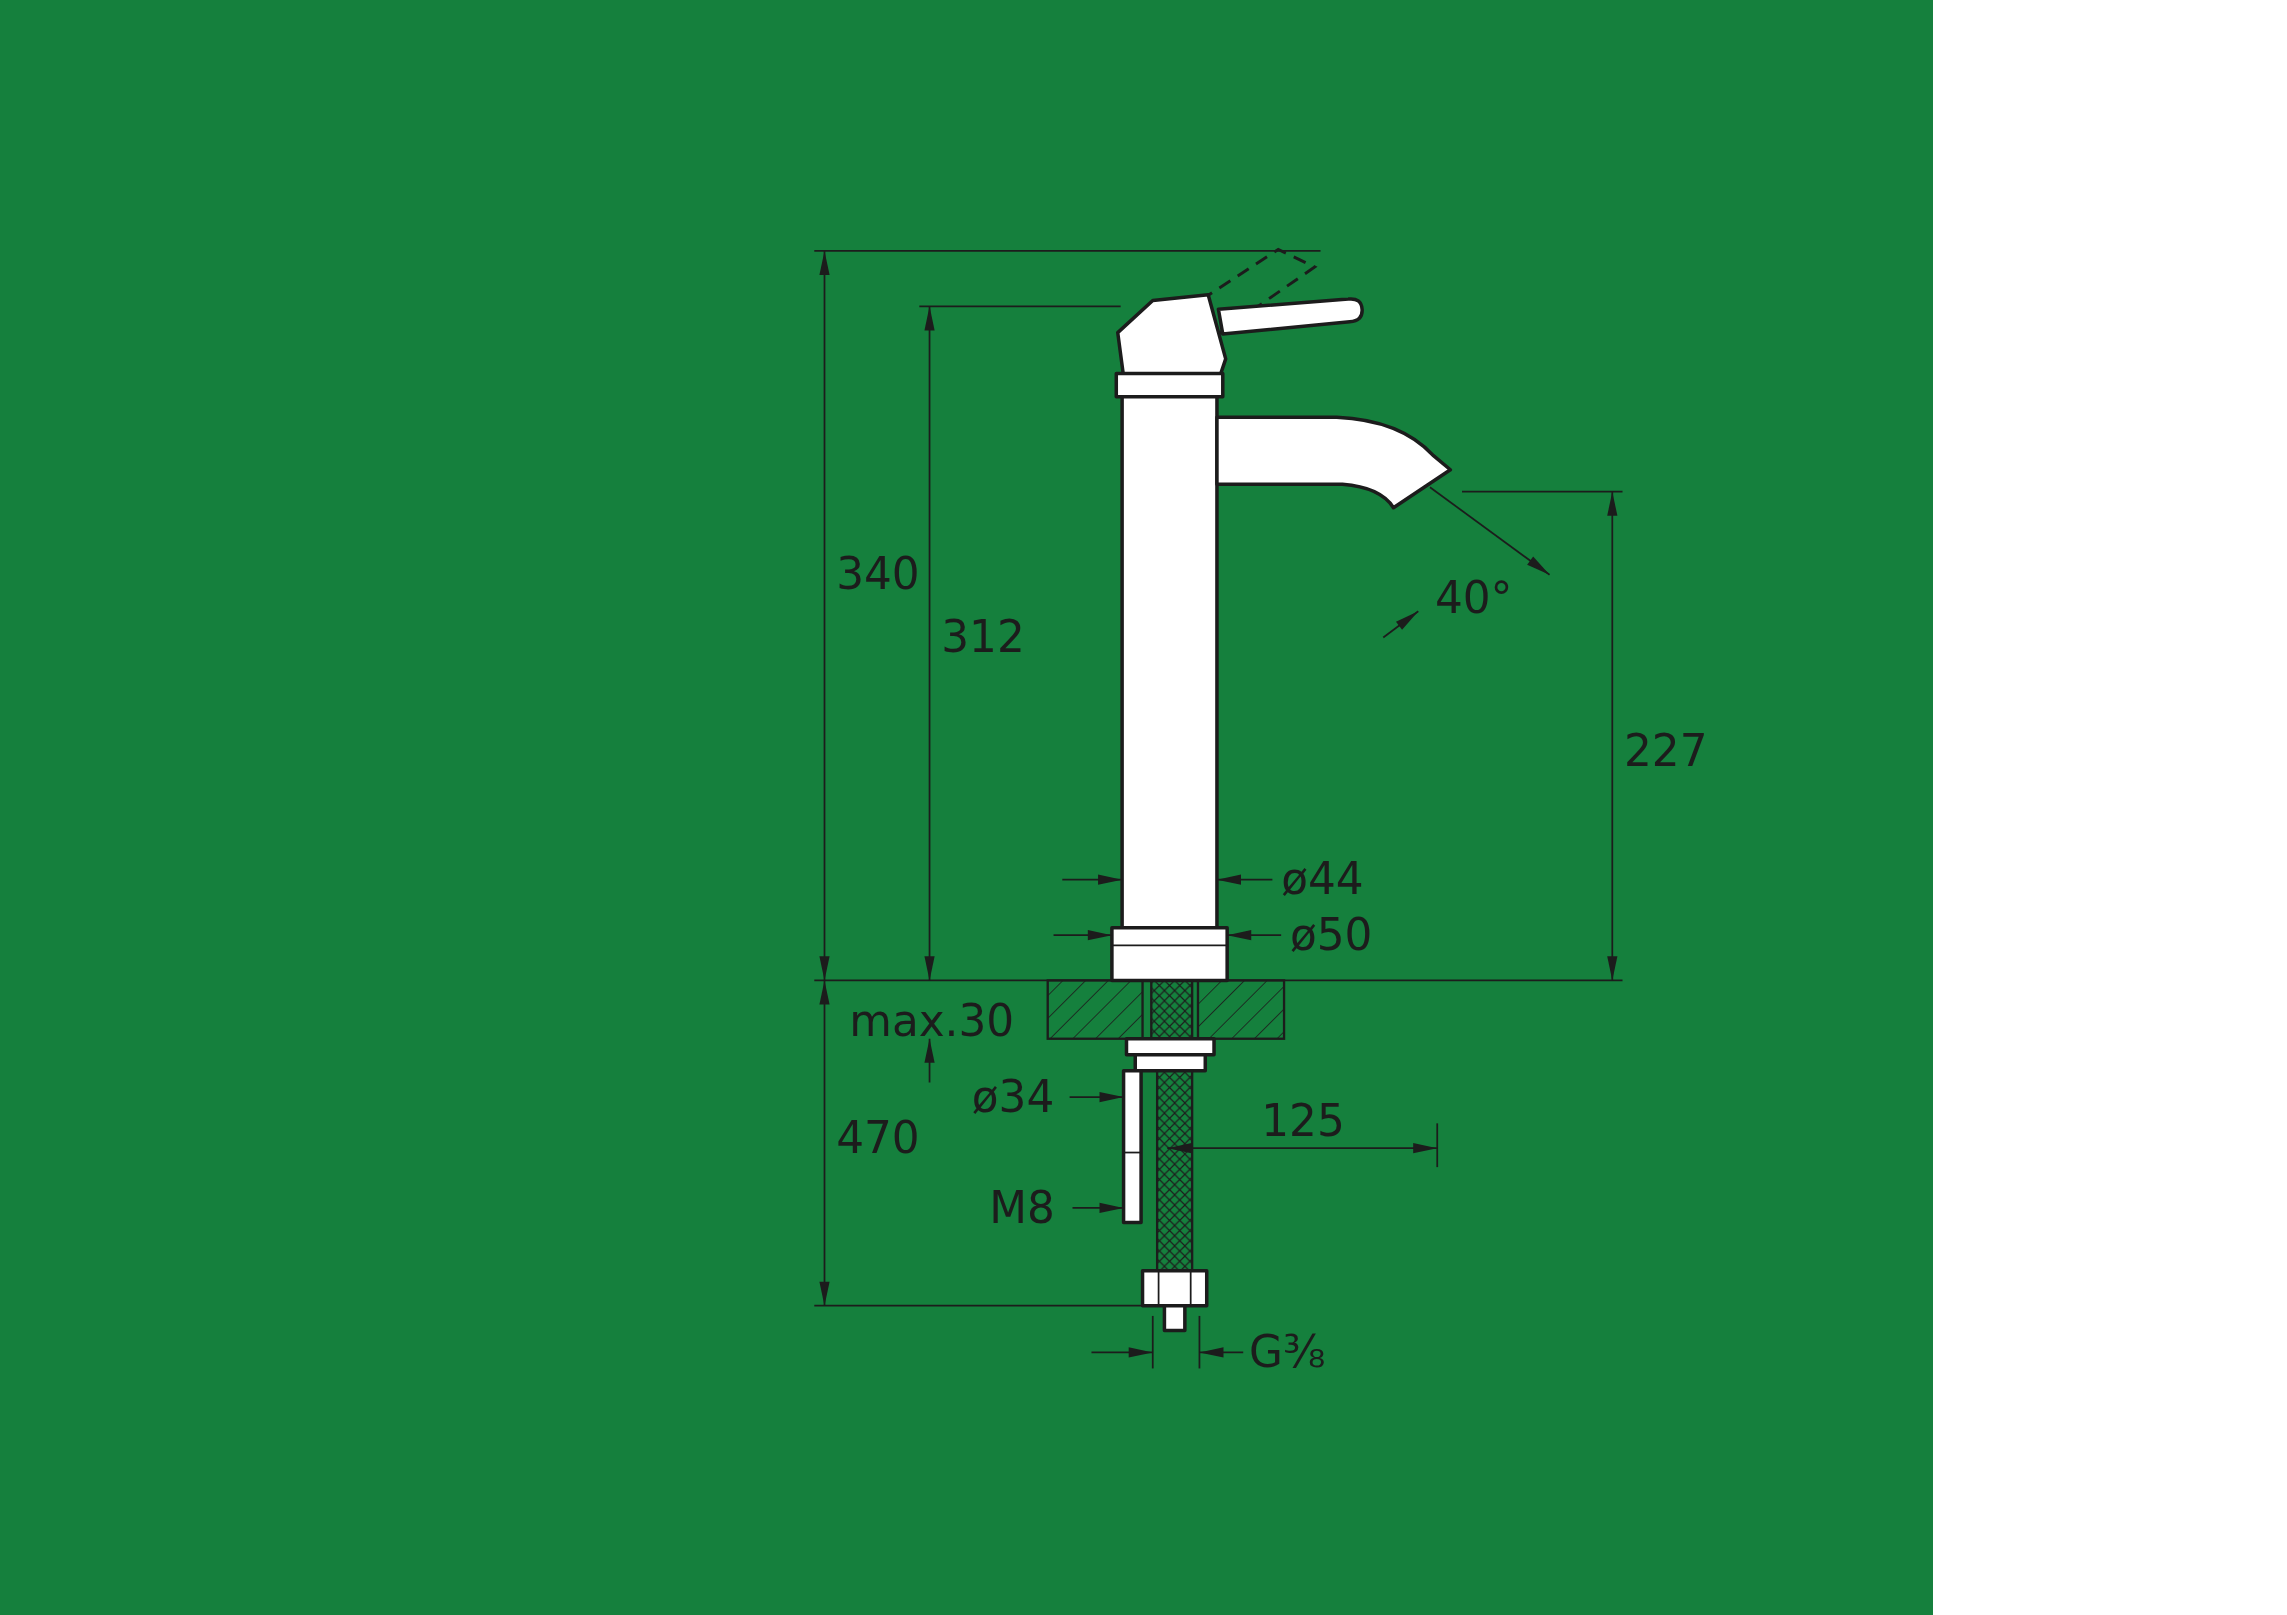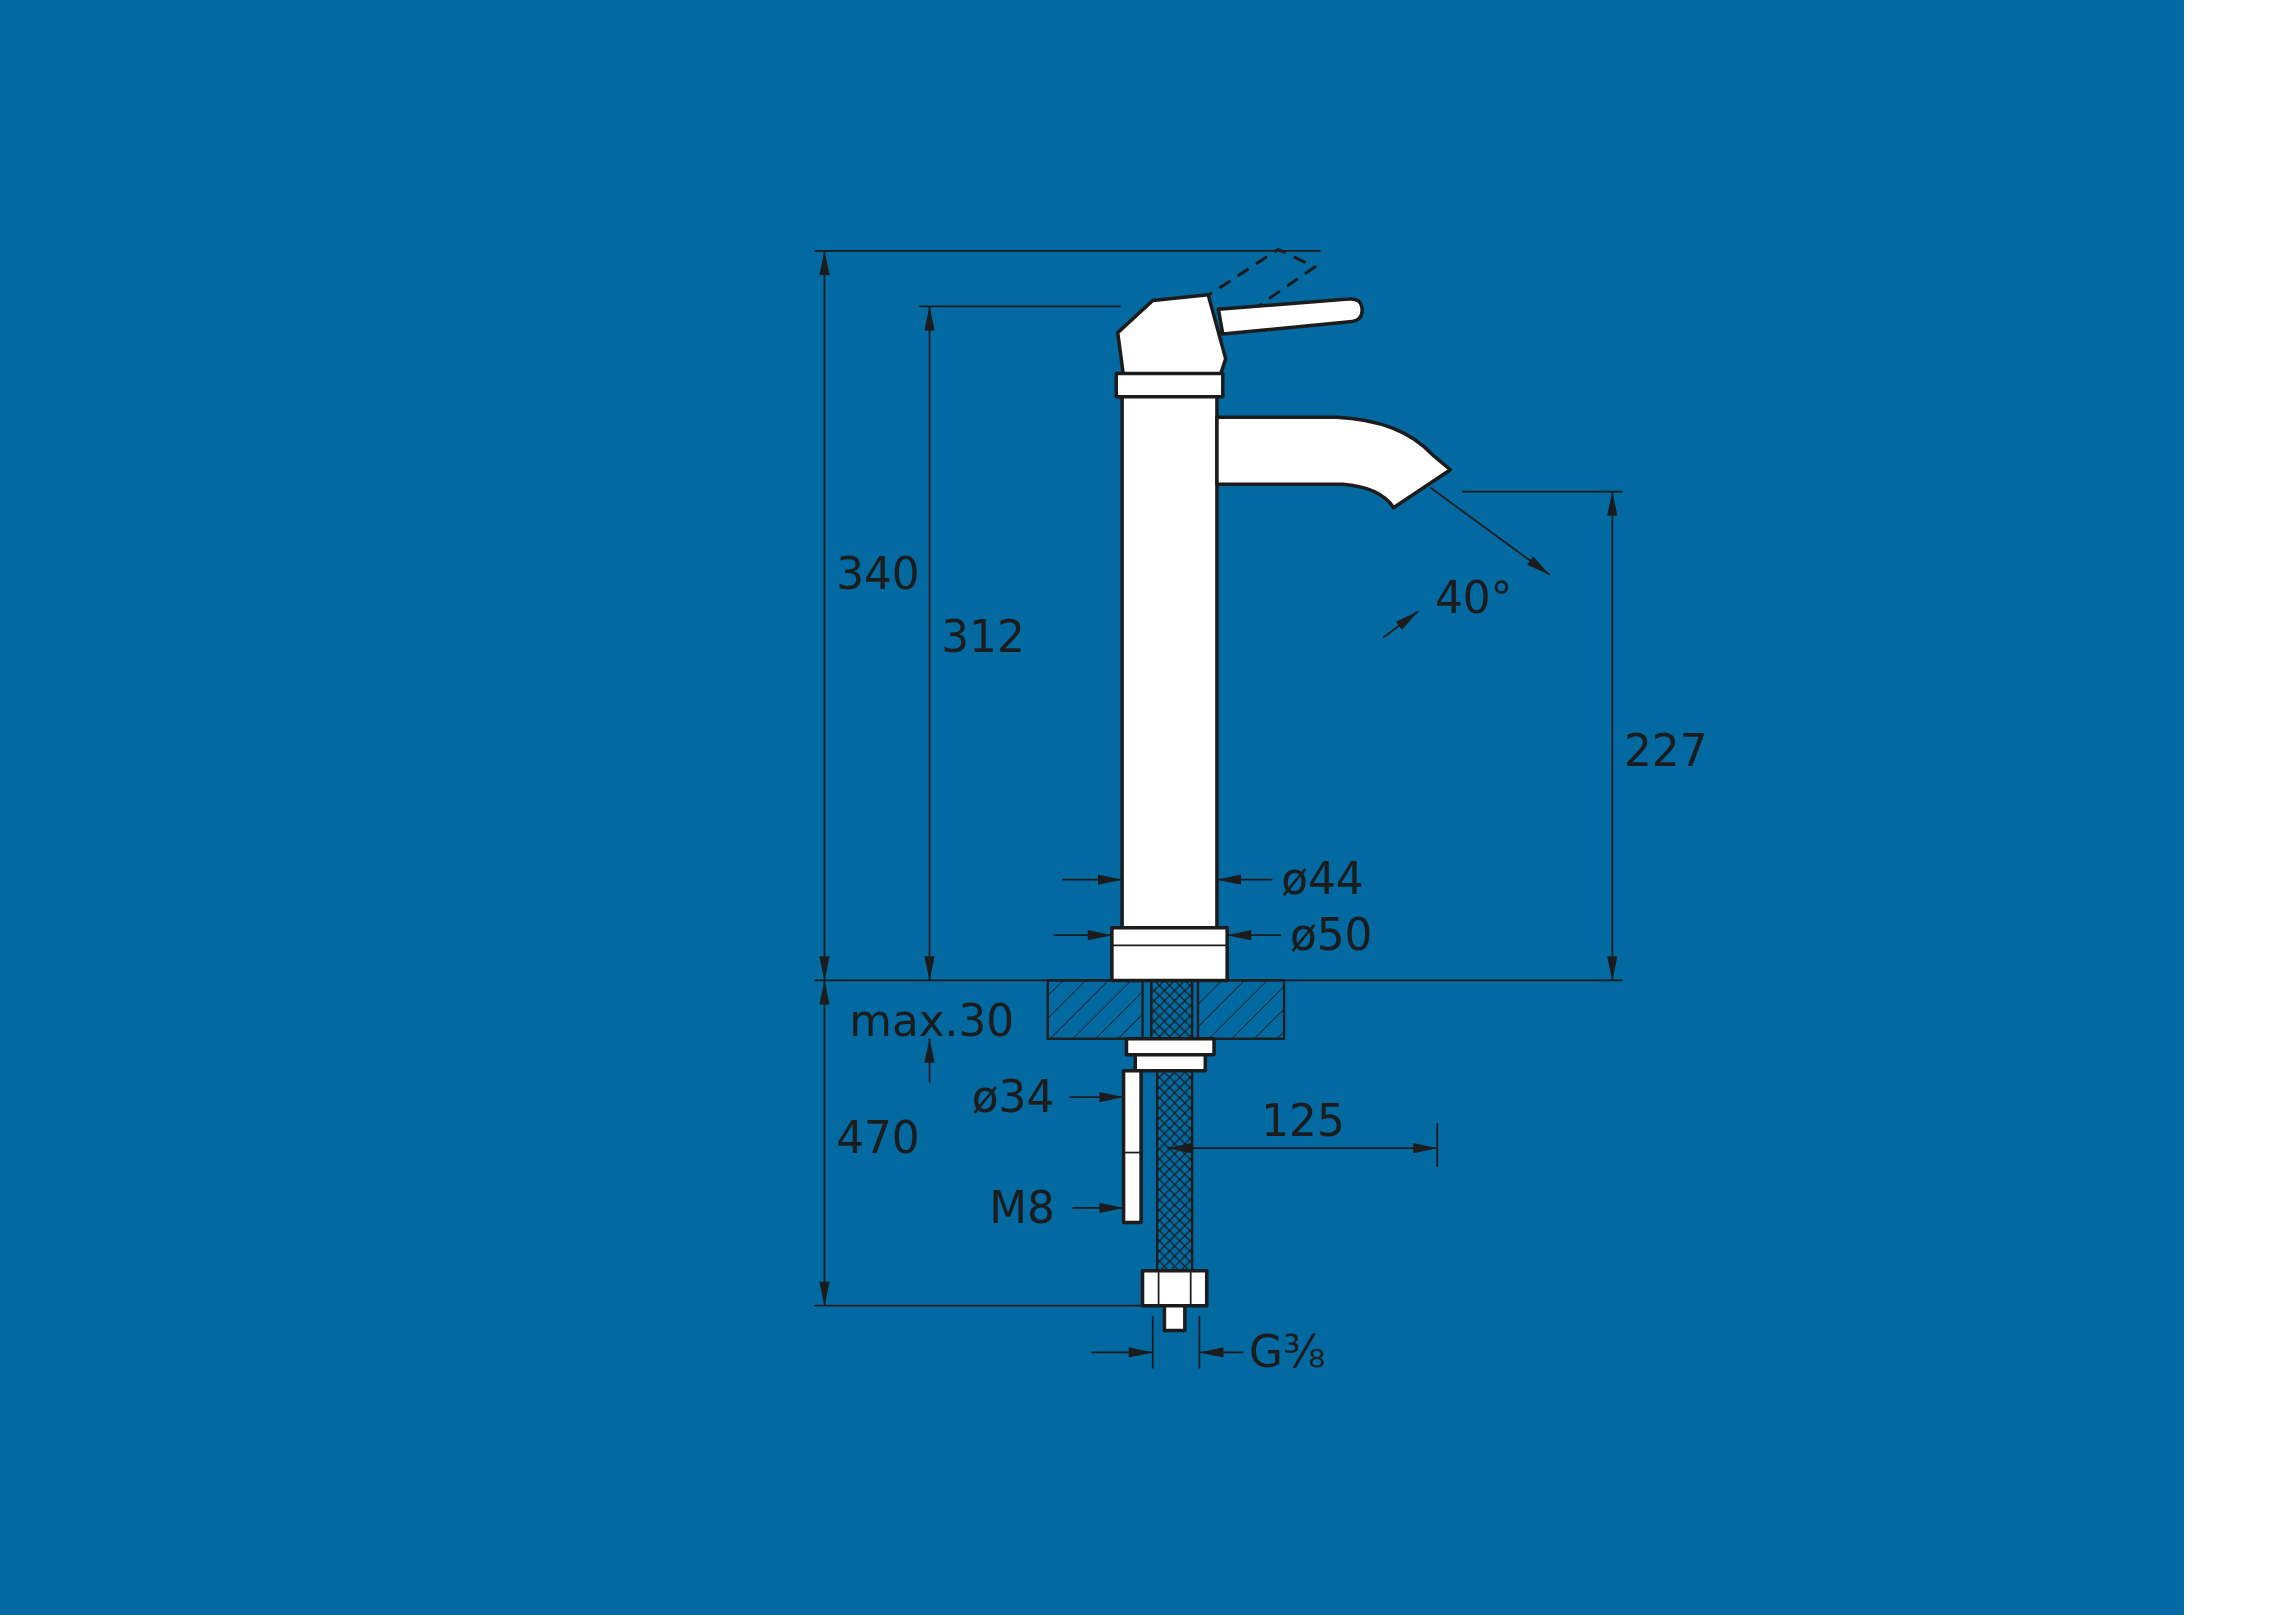--- a/index.html
+++ b/index.html
@@ -1,17 +1,17 @@
 <!DOCTYPE html>
 <html style="font-size:14.8px"><head>
 <meta charset="utf-8">
 <style>
   html,body{margin:0;padding:0;background:#ffffff;}
   .page{
-    width:2184px;height:1615px;background:#0369a1;overflow:hidden;
+    width:1933px;height:1615px;background:#15803d;overflow:hidden;
     font-family:"DejaVu Sans", sans-serif;
   }
   svg{display:block;width:2288px;height:1615px;}
   .outline{fill:#ffffff;stroke:#1c1c1c;stroke-width:2.4;stroke-linejoin:round;}
   .thin{fill:none;stroke:#1c1c1c;stroke-width:1.2;}
   .dim{stroke:#1c1c1c;stroke-width:1.2;fill:none;}
   .dashedpart{fill:none;stroke:#1c1c1c;stroke-width:2;stroke-dasharray:9 6;}
   .hatched{stroke:#1c1c1c;stroke-width:1.6;}
   text.dimlabel{
     font-family:"DejaVu Sans", sans-serif;

